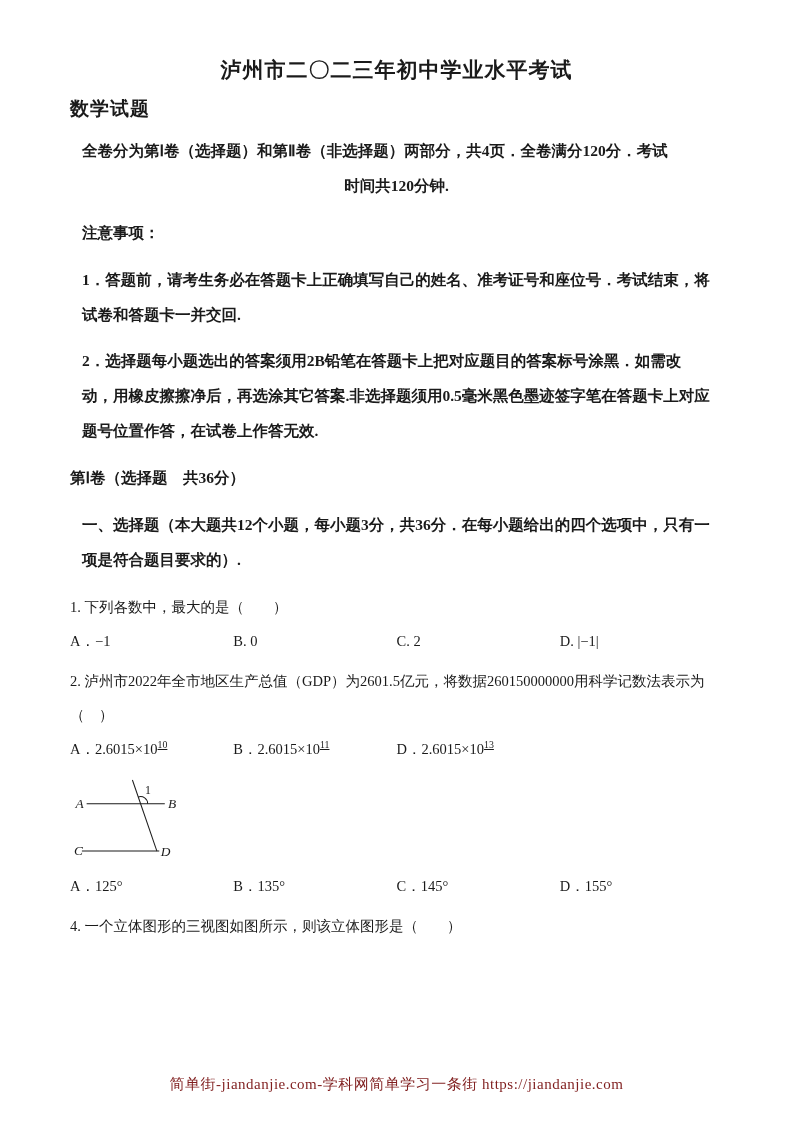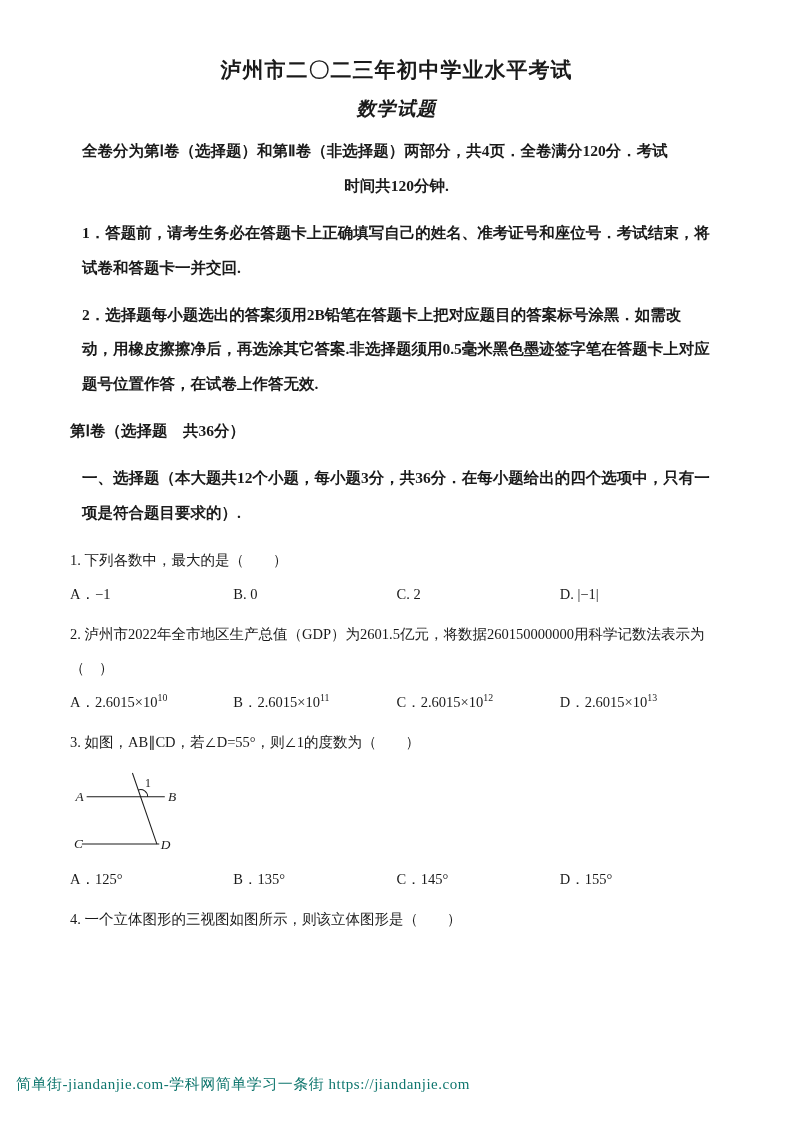--- a/index.html
+++ b/index.html
@@ -18,77 +18,76 @@
   .title {
     font-size: 21px;
     font-weight: bold;
     text-align: center;
     margin: 0 0 12px 0;
     letter-spacing: 1px;
   }
   .subtitle {
     font-size: 19px;
     font-weight: bold;
-    text-align: center;
     margin: 0 0 10px 0;
     letter-spacing: 1px;
-    font-style: italic;
   }
   .bold-par {
     font-weight: bold;
     font-size: 15.5px;
     line-height: 2.25;
     margin: 12px;
   }
   .center-line { display: block; text-align: center; }
   .volume-title {
     font-weight: bold;
     font-size: 15.5px;
     text-align: left;
     line-height: 2.25;
     margin: 0;
   }
   .question { font-size: 14.5px; line-height: 2.35; margin: 0; }
   .q-gap { margin-top: 6px; }
   .opts { display: flex; font-size: 14.5px; line-height: 2.35; }
   .opt { flex: 0 0 25%; white-space: nowrap; }
   .it { }
-  sup { font-size: 0.68em; vertical-align: super; line-height: 0; }
+  sup { font-size: 0.68em; vertical-align: super; line-height: 0; text-decoration: underline; }
   .fig-wrap { margin: 6px 0 2px 4px; }
   .fig line, .fig path { stroke: #1a1a1a; stroke-width: 1.3; fill: none; }
   .fig text {
     font-family: "Liberation Serif", serif;
     font-style: italic;
     font-size: 17px;
     fill: #1a1a1a;
   }
   .fig text.upright { font-style: normal; font-size: 15px; }
   .footer {
     position: absolute;
     left: 0; right: 0;
     bottom: 28px;
+    text-align: center;
     font-size: 15px;
-    color: #0f766e;
+    color: #7f1d1d;
     letter-spacing: 0.5px;
-    padding-left: 16px;
   }
 </style>
 </head>
 <body>
 
 <div class="page">
 
   <h1 class="title">泸州市二〇二三年初中学业水平考试</h1>
   <h2 class="subtitle">数学试题</h2>
 
   <p class="bold-par">
     <span>全卷分为第Ⅰ卷（选择题）和第Ⅱ卷（非选择题）两部分，共4页．全卷满分120分．考试</span>
     <span class="center-line">时间共120分钟.</span>
   </p>
 
+  <p class="bold-par">注意事项：</p>
   <p class="bold-par">1．答题前，请考生务必在答题卡上正确填写自己的姓名、准考证号和座位号．考试结束，将试卷和答题卡一并交回.</p>
   <p class="bold-par">2．选择题每小题选出的答案须用2B铅笔在答题卡上把对应题目的答案标号涂黑．如需改动，用橡皮擦擦净后，再选涂其它答案.非选择题须用0.5毫米黑色墨迹签字笔在答题卡上对应题号位置作答，在试卷上作答无效.</p>
 
   <p class="volume-title">第Ⅰ卷（选择题　共36分）</p>
   <p class="bold-par">一、选择题（本大题共12个小题，每小题3分，共36分．在每小题给出的四个选项中，只有一项是符合题目要求的）.</p>
 
   <p class="question q-gap">1. 下列各数中，最大的是（　　）</p>
   <div class="opts">
     <span class="opt">A．−1</span>
     <span class="opt">B. 0</span>
@@ -96,27 +95,23 @@
     <span class="opt">D. |−1|</span>
   </div>
 
   <p class="question q-gap">
     <span>2. 泸州市2022年全市地区生产总值（</span><span class="it">GDP</span><span>）为2601.5亿元，将数据260150000000用科学记数法表示为</span>
   </p>
   <p class="question">（　）</p>
   <div class="opts">
     <span class="opt"><span>A．2.6015×10</span><sup>10</sup></span>
     <span class="opt"><span>B．2.6015×10</span><sup>11</sup></span>
-    <span class="opt"><span>C．2.6015×10</span><sup>12</sup></span>
     <span class="opt"><span>D．2.6015×10</span><sup>13</sup></span>
   </div>
 
-  <p class="question q-gap">
-    <span>3. 如图，</span><span class="it">AB</span><span>∥</span><span class="it">CD</span><span>，若∠</span><span class="it">D</span><span>=55°，则∠1的度数为（　　）</span>
-  </p>
 
   <div class="fig-wrap">
     <svg class="fig" width="150" height="91" viewBox="0 0 190 115">
 
       <line x1="16" y1="40" x2="115" y2="40"></line>
 
       <line x1="10" y1="100" x2="108" y2="100"></line>
 
       <line x1="74" y1="10" x2="105" y2="100"></line>
 

